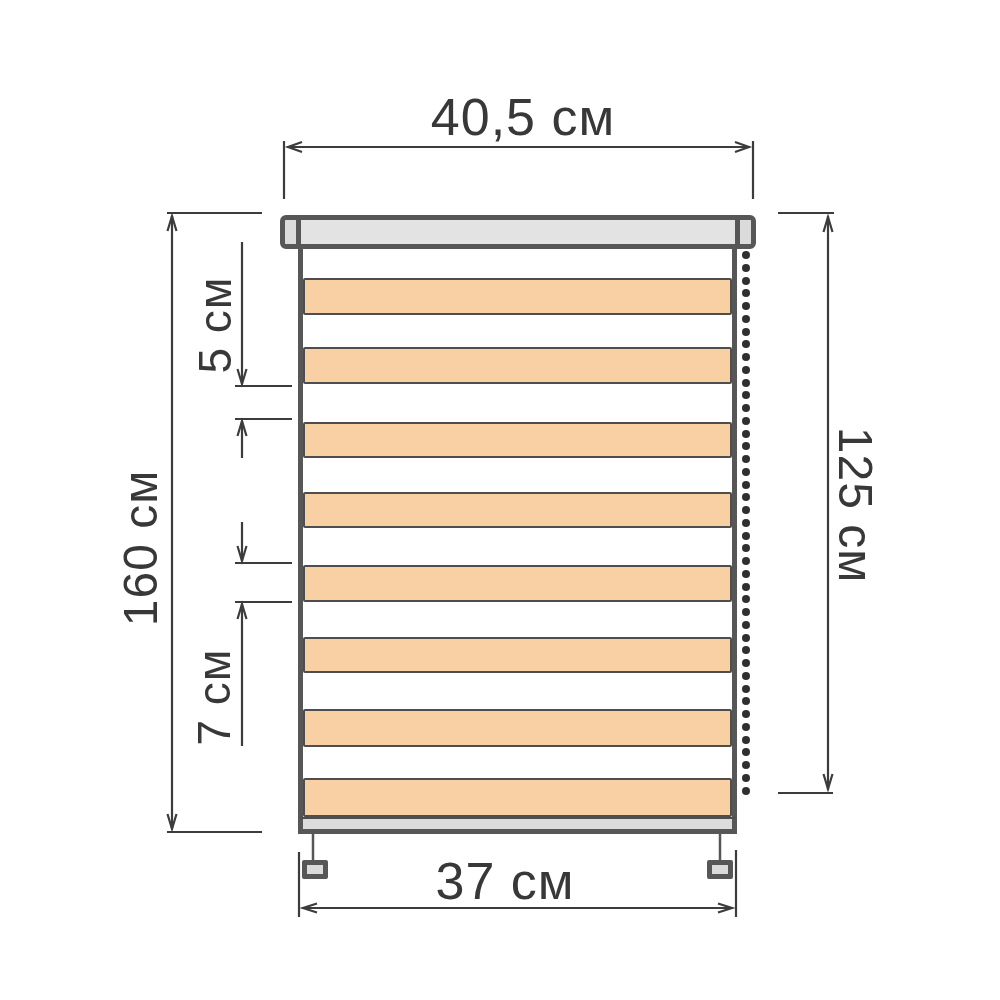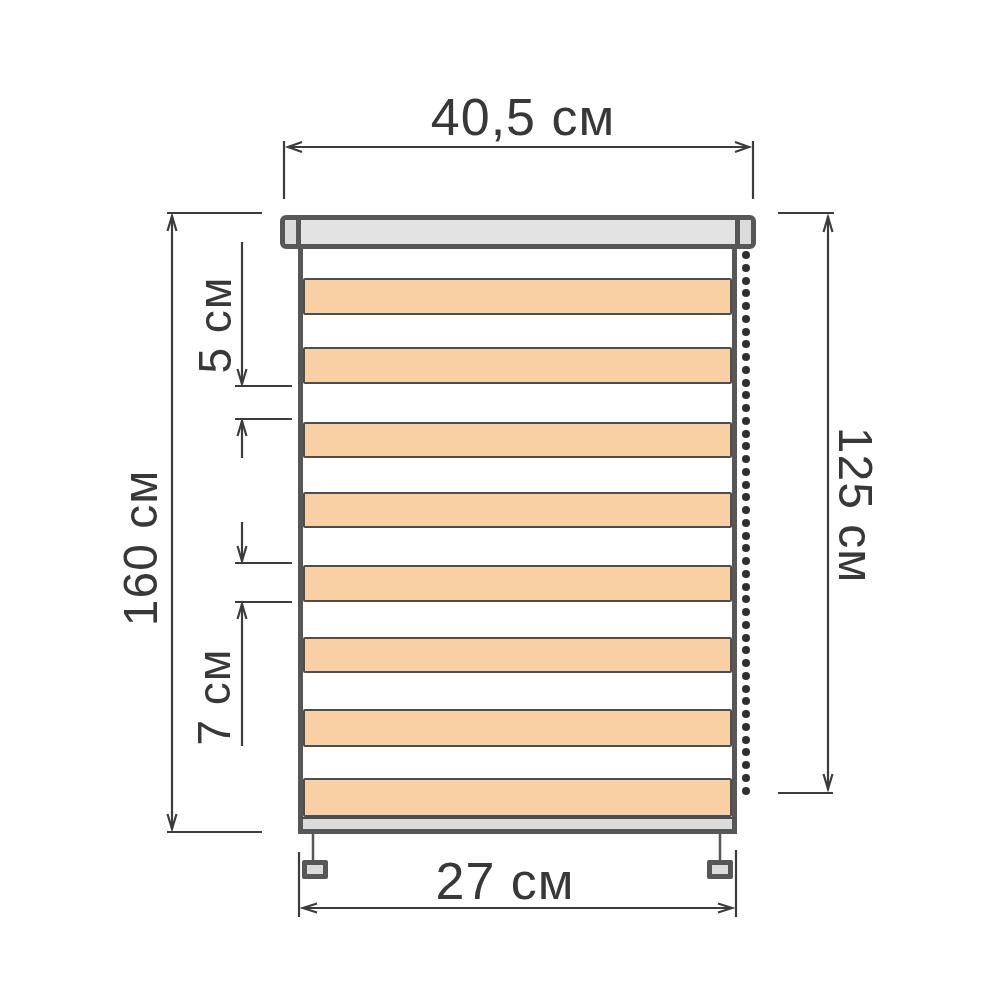--- a/index.html
+++ b/index.html
@@ -200,19 +200,19 @@
       <div class="bead" style="left: 742px; top: 748.25px;"></div>
       <div class="bead" style="left: 742px; top: 761px;"></div>
       <div class="bead" style="left: 742px; top: 773.75px;"></div>
       <div class="bead" style="left: 742px; top: 786.5px;"></div>
     </div>
 
   <div class="bracket left"></div>
   <div class="bracket right"></div>
 
   <div class="dim-label lbl-top">40,5 см</div>
-  <div class="dim-label lbl-bottom">27 см</div>
+  <div class="dim-label lbl-bottom">37 см</div>
   <div class="dim-label rot-ccw lbl-left">160 см</div>
   <div class="dim-label rot-cw lbl-right">125 см</div>
   <div class="dim-label rot-ccw lbl-open">5 см</div>
   <div class="dim-label rot-ccw lbl-solid">7 см</div>
 
 </div>
 
 </body></html>

